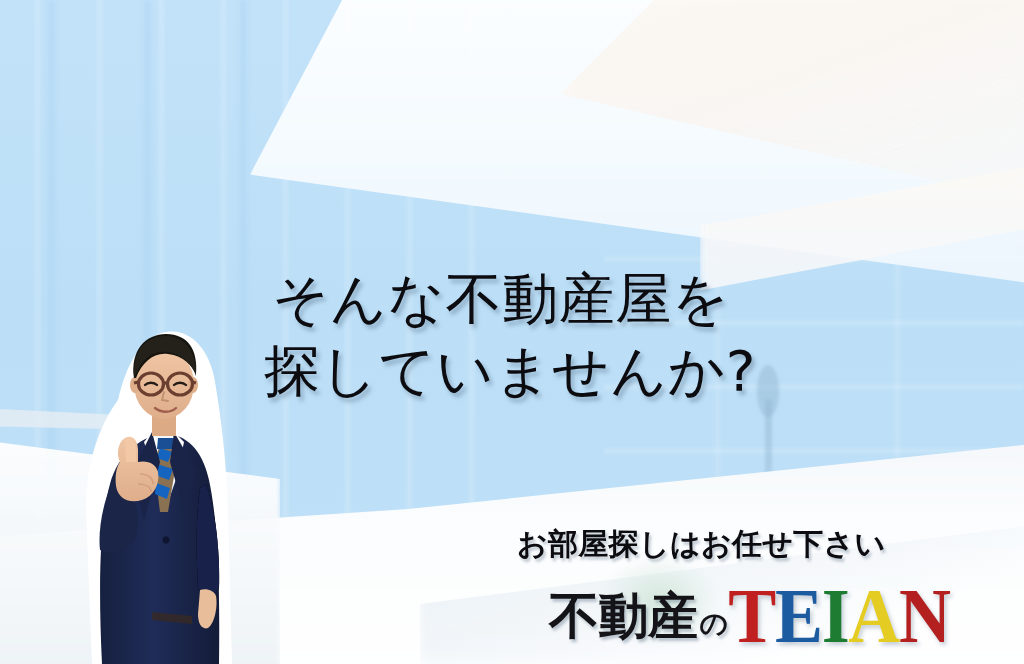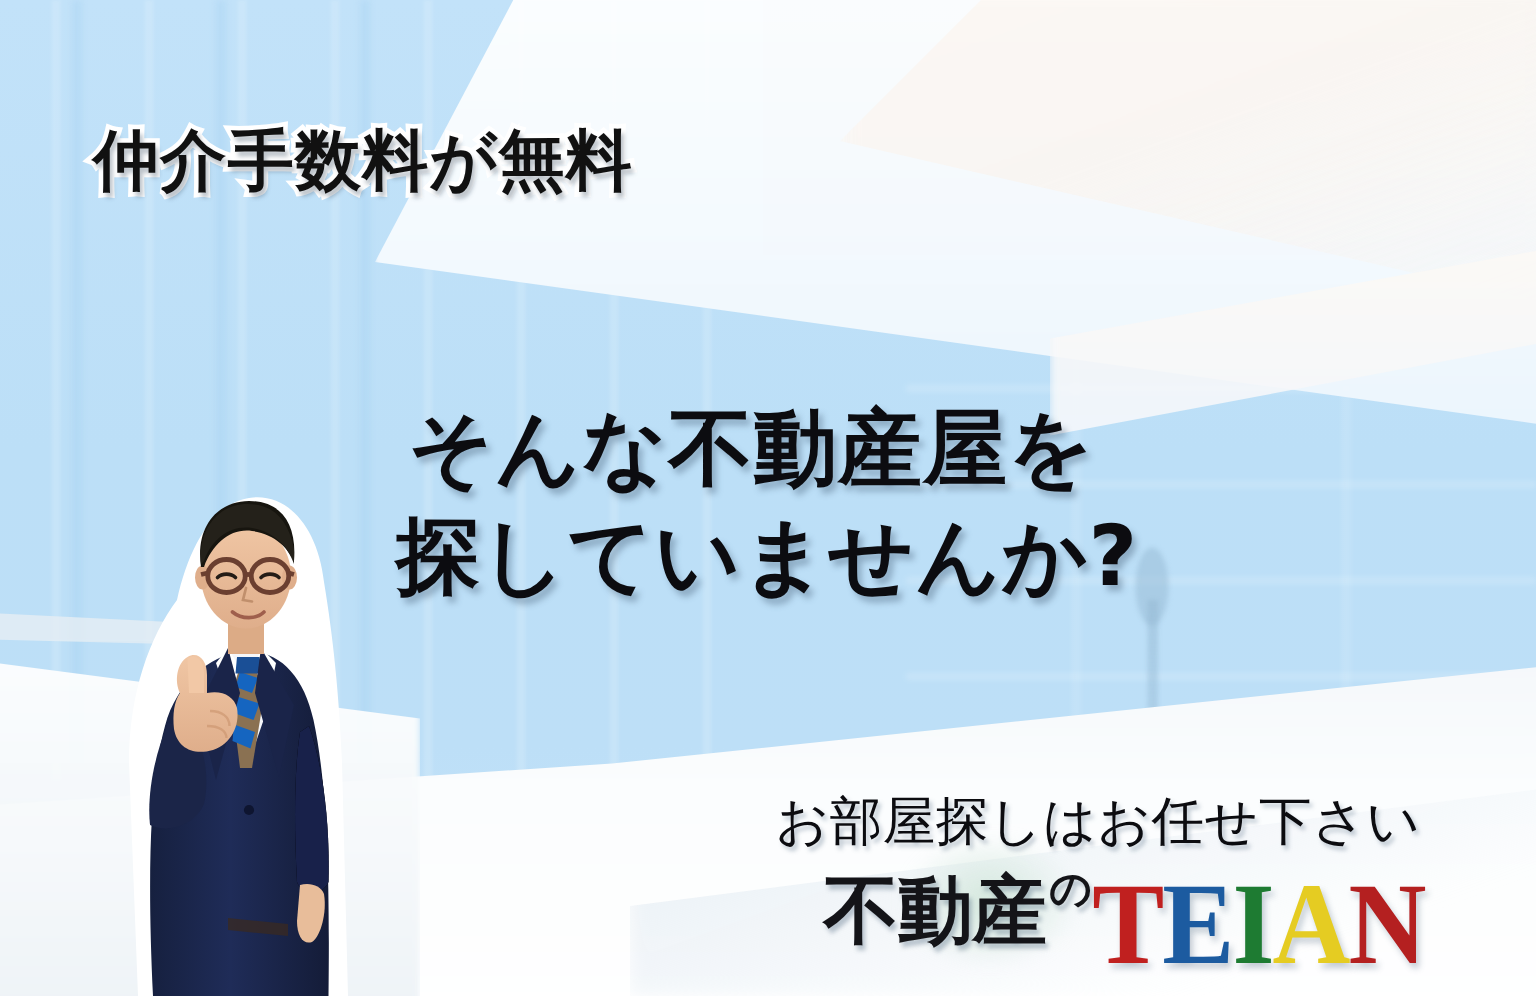--- a/index.html
+++ b/index.html
@@ -142,40 +142,40 @@
     -webkit-text-stroke:6px #ffffff;
     paint-order:stroke fill;
     text-shadow:2px 3px 3px rgba(60,80,100,.35);
   }
   .f1{left:62px;top:78px;font-size:44px;}
   .f2{left:408px;top:132px;font-size:40px;}
   .f3{left:723px;top:170px;font-size:36px;}
 
   .headline{
     position:absolute;
-    font-weight:700;
+    font-weight:400;
     color:#0c0c10;
     letter-spacing:.01em;
     white-space:nowrap;
     text-shadow:3px 4px 4px rgba(70,95,120,.40);
   }
   .h1{left:272px;top:262px;font-size:56px;}
   .h2{left:264px;top:334px;font-size:56px;text-align:center;}
 
   .tagline{
     position:absolute;left:517px;top:524px;
-    font-size:35px;font-weight:400;color:#0c0c10;white-space:nowrap;
+    font-size:30px;font-weight:700;color:#0c0c10;white-space:nowrap;
     letter-spacing:.01em;
     text-shadow:2px 3px 3px rgba(70,95,120,.35);
   }
 
   
   .logo{
     position:absolute;left:549px;top:582px;
-    display:flex;align-items:flex-start;white-space:nowrap;
+    display:flex;align-items:flex-end;white-space:nowrap;
   }
   .logo-jp{
     font-size:50px;font-weight:900;color:#141418;letter-spacing:-.01em;
     line-height:1;
     text-shadow:2px 3px 3px rgba(70,95,120,.35);
   }
   .logo-no{
     font-size:28px;font-weight:900;color:#141418;line-height:1;
     margin-left:2px;position:relative;top:-3px;
     text-shadow:2px 3px 3px rgba(70,95,120,.35);
@@ -289,21 +289,20 @@
       </g>
 
       <path d="M89 73 C92 70 98 70 101 73" stroke="#241c16" stroke-width="2.4" fill="none" stroke-linecap="round"></path>
       <path d="M118 73 C121 70 127 70 130 73" stroke="#241c16" stroke-width="2.4" fill="none" stroke-linecap="round"></path>
 
       <path d="M108 80 L106 88 L112 89" stroke="#c08f6c" stroke-width="1.8" fill="none" stroke-linecap="round"></path>
       <path d="M99 96 C105 101 115 101 120 96" stroke="#9f5f4c" stroke-width="2.4" fill="none" stroke-linecap="round"></path>
     </svg>
   </div>
 
-  <div class="feature f1">仲介手数料が無料</div>
 
   <div class="headline h1">そんな不動産屋を</div>
   <div class="headline h2">探していませんか?</div>
 
   <div class="tagline">お部屋探しはお任せ下さい</div>
 
   <div class="logo">
     <span class="logo-jp">不動産</span>
     <span class="logo-no">の</span>
     <span class="logo-teian" id="teian"><span style="color: rgb(192, 32, 31);">T</span><span style="color: rgb(28, 91, 160);">E</span><span style="color: rgb(30, 123, 50);">I</span><span style="color: rgb(229, 204, 34);">A</span><span style="color: rgb(180, 32, 32);">N</span></span>

